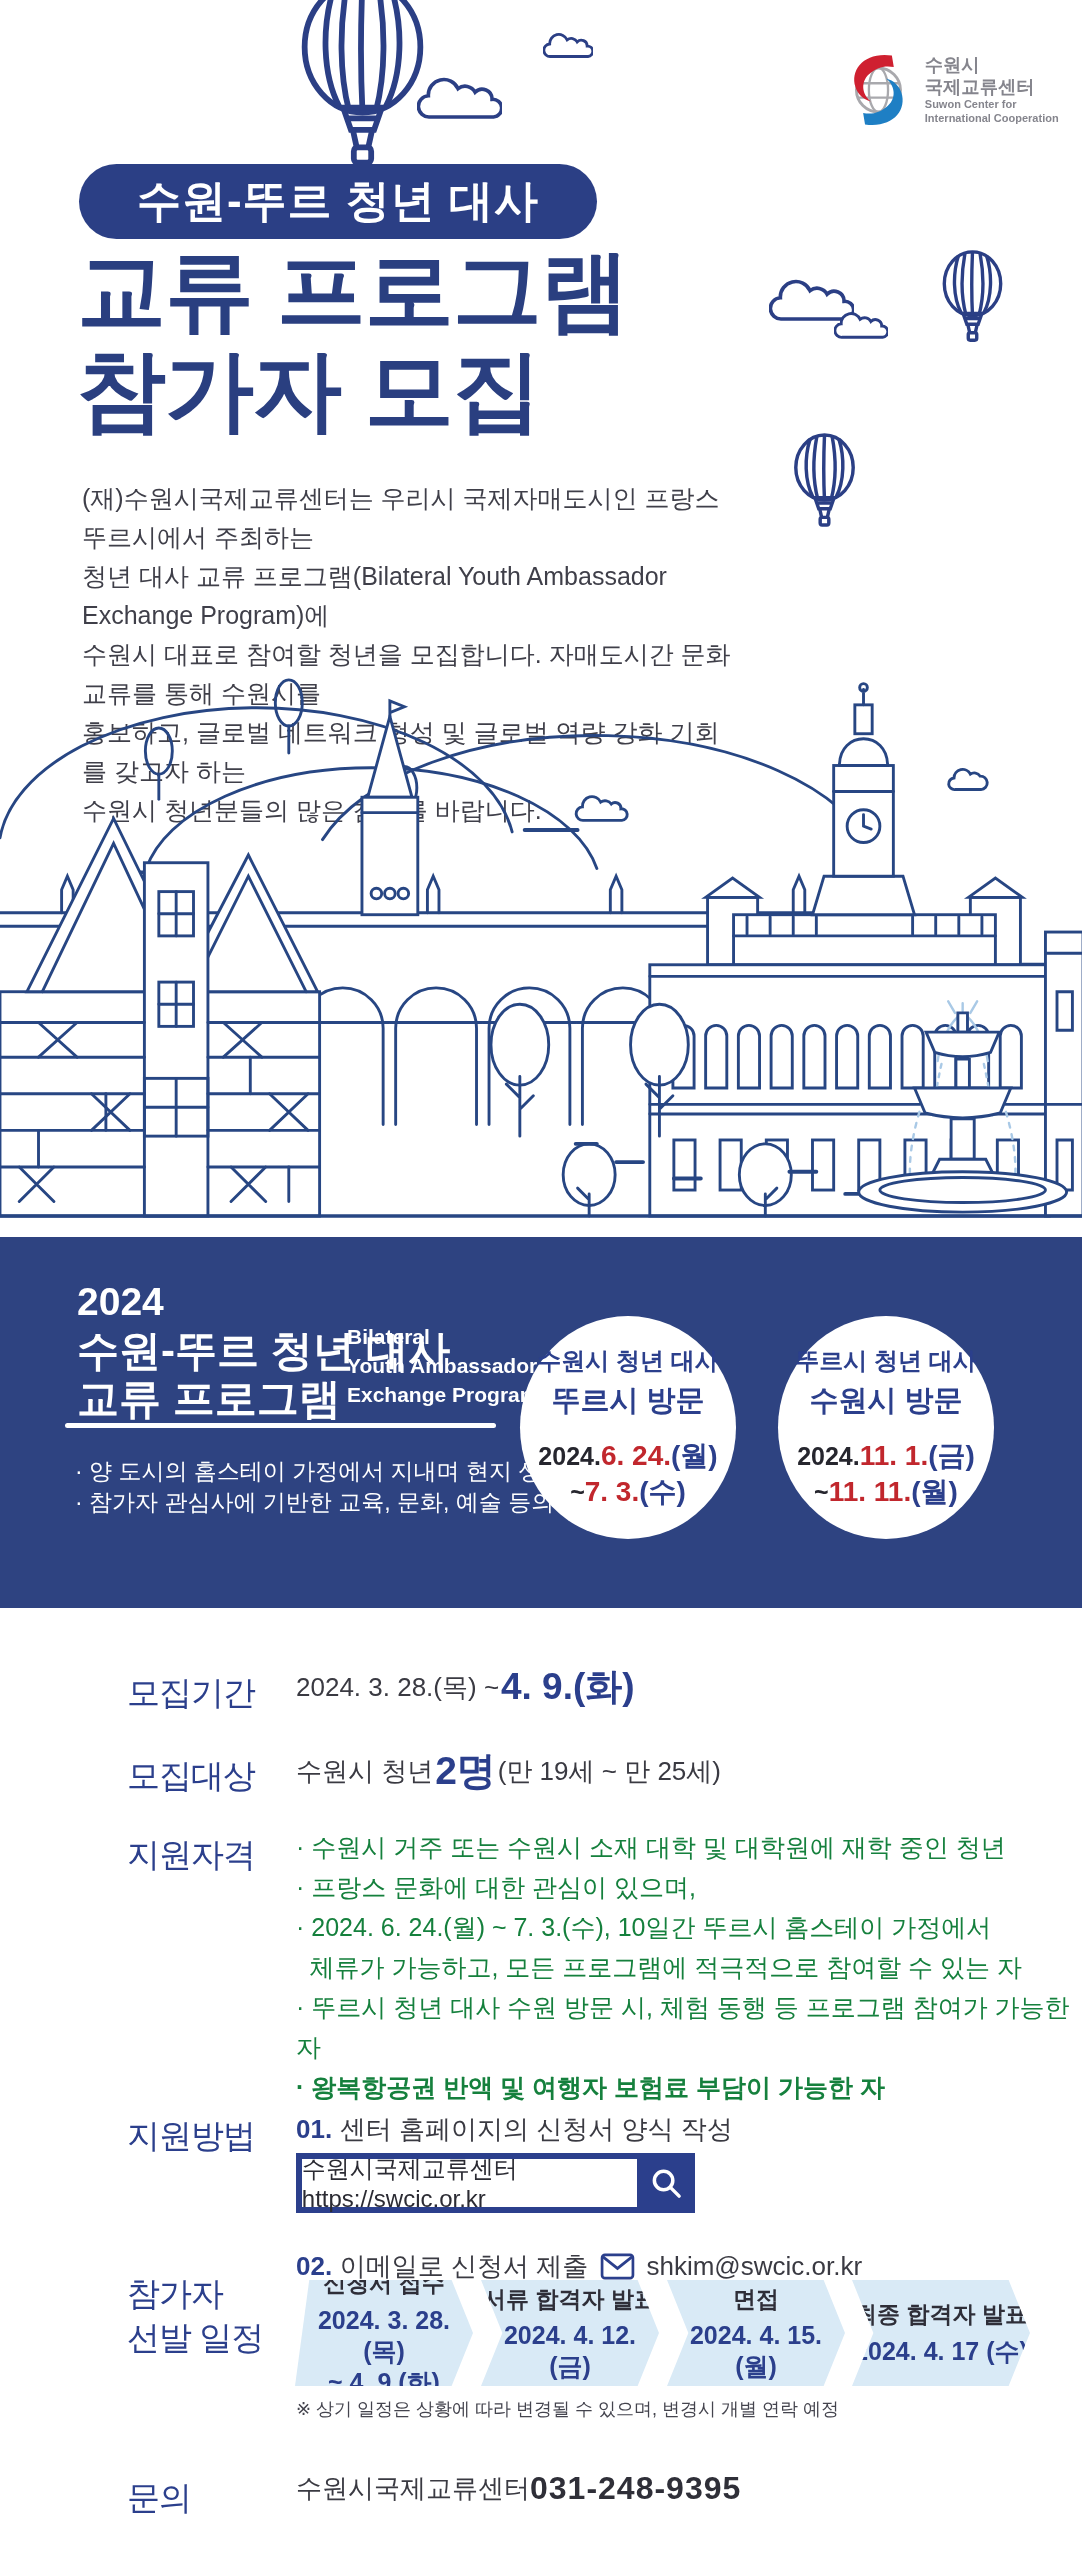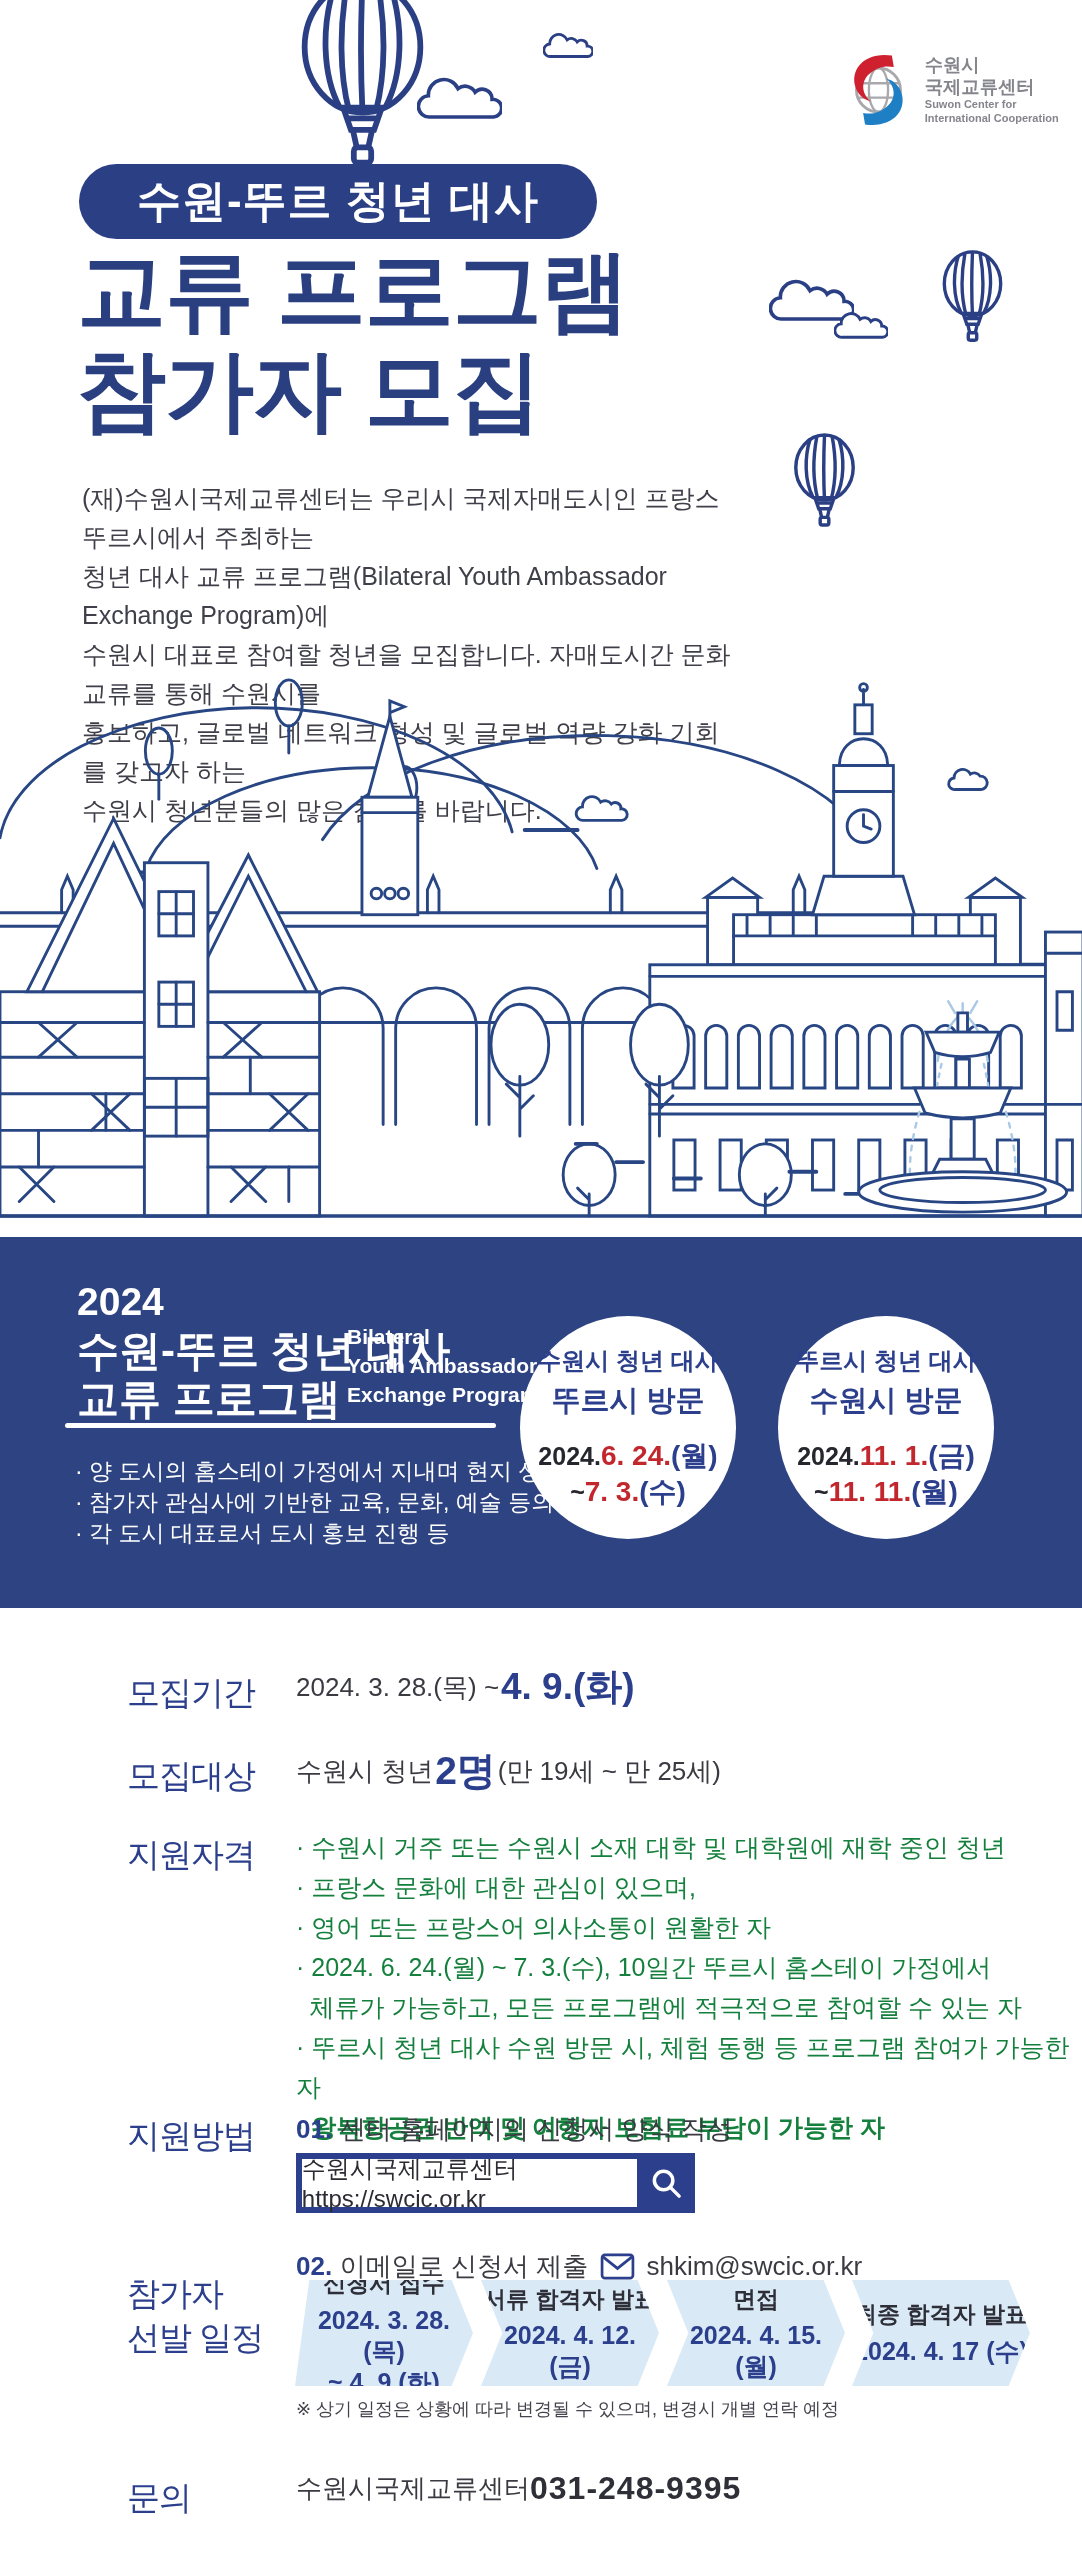--- a/index.html
+++ b/index.html
@@ -273,21 +273,20 @@
   </div>
   <div class="abs band-en">
     <div>Bilateral</div>
     <div>Youth Ambassador</div>
     <div>Exchange Program</div>
   </div>
   <div class="abs band-rule"></div>
   <div class="abs band-bullets">
     <div>· 양 도시의 홈스테이 가정에서 지내며 현지 생활 문화 경험</div>
     <div>· 참가자 관심사에 기반한 교육, 문화, 예술 등의 체험</div>
-    <div>· 각 도시 대표로서 도시 홍보 진행 등</div>
   </div>
 
   <div class="abs visit-circle vc1">
     <div class="vc-l1">수원시 청년 대사</div>
     <div class="vc-l2">뚜르시 방문</div>
     <div class="vc-date">
       <div>
         <span class="pre">2024.</span><span class="red">6. 24.</span><span class="day">(월)</span>
       </div>
       <div>
@@ -320,21 +319,20 @@
 <div class="abs row-content line-flex" style="top:1744px;left:296px;">
   <span class="norm">수원시 청년 </span>
   <span class="hl-big" style="font-size:39px;">2명</span>
   <span class="norm">(만 19세 ~ 만 25세)</span>
 </div>
 
 <div class="abs row-label" style="top:1833px;">지원자격</div>
 <div class="abs qual" style="top:1827px;left:296px;">
   <div>· 수원시 거주 또는 수원시 소재 대학 및 대학원에 재학 중인 청년</div>
   <div>· 프랑스 문화에 대한 관심이 있으며,</div>
-  <div>· 영어 또는 프랑스어 의사소통이 원활한 자</div>
   <div>·  2024. 6. 24.(월) ~ 7. 3.(수), 10일간 뚜르시 홈스테이 가정에서</div>
   <div class="ind">체류가 가능하고, 모든 프로그램에 적극적으로 참여할 수 있는 자</div>
   <div>· 뚜르시 청년 대사 수원 방문 시, 체험 동행 등 프로그램 참여가 가능한 자</div>
   <div class="b">· 왕복항공권 반액 및 여행자 보험료 부담이 가능한 자</div>
 </div>
 
 <div class="abs row-label" style="top:2114px;">지원방법</div>
 <div class="abs step-line" style="top:2112px;left:296px;">
   <span class="stepno">01.</span>
   <span>센터 홈페이지의 신청서 양식 작성</span>

